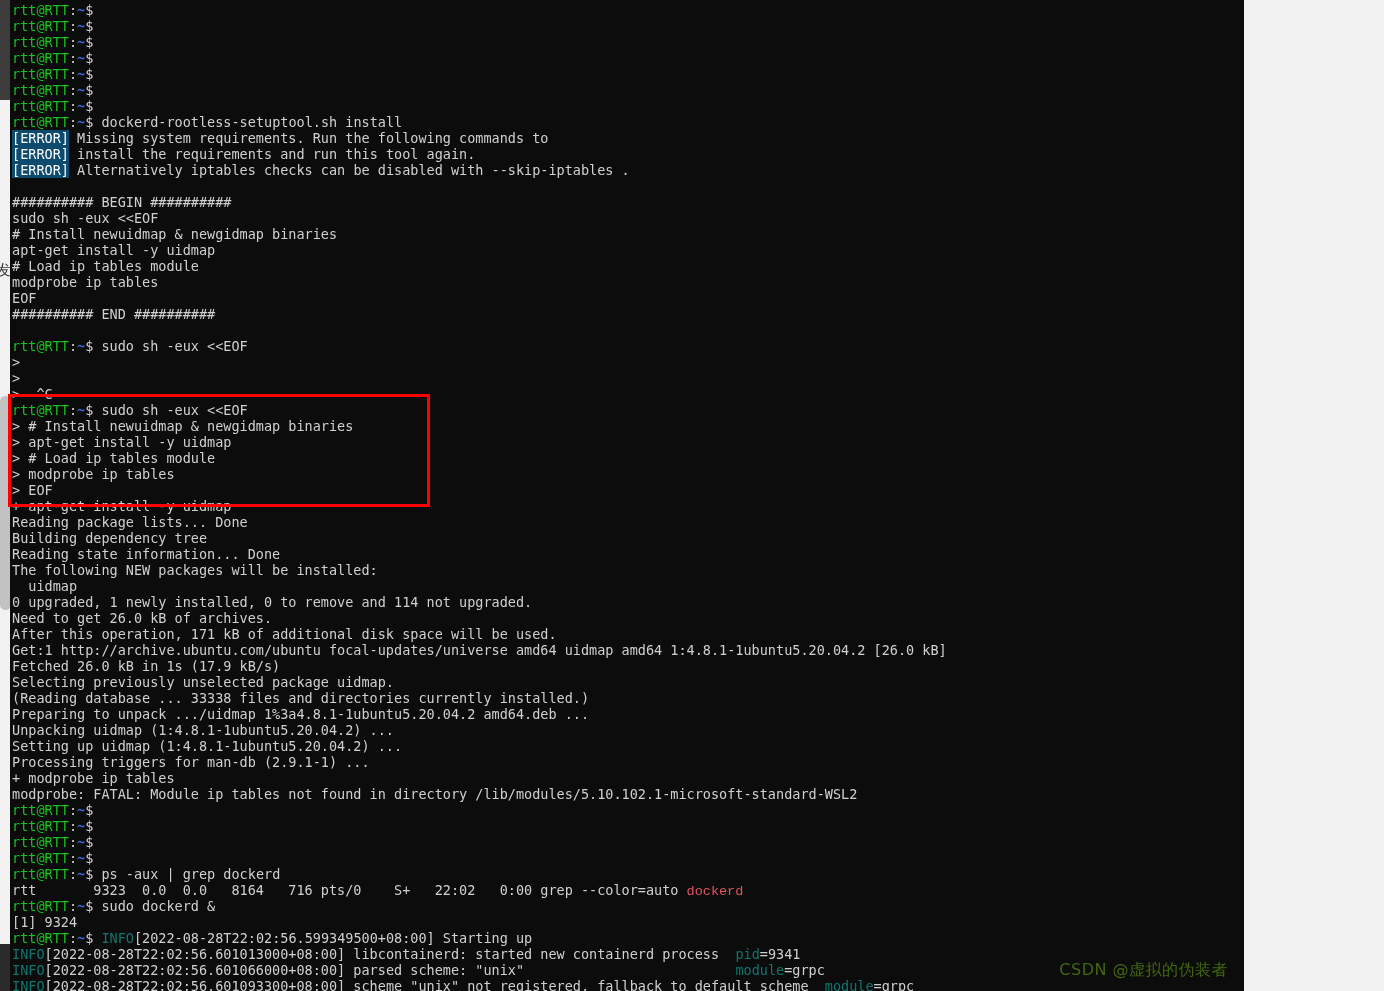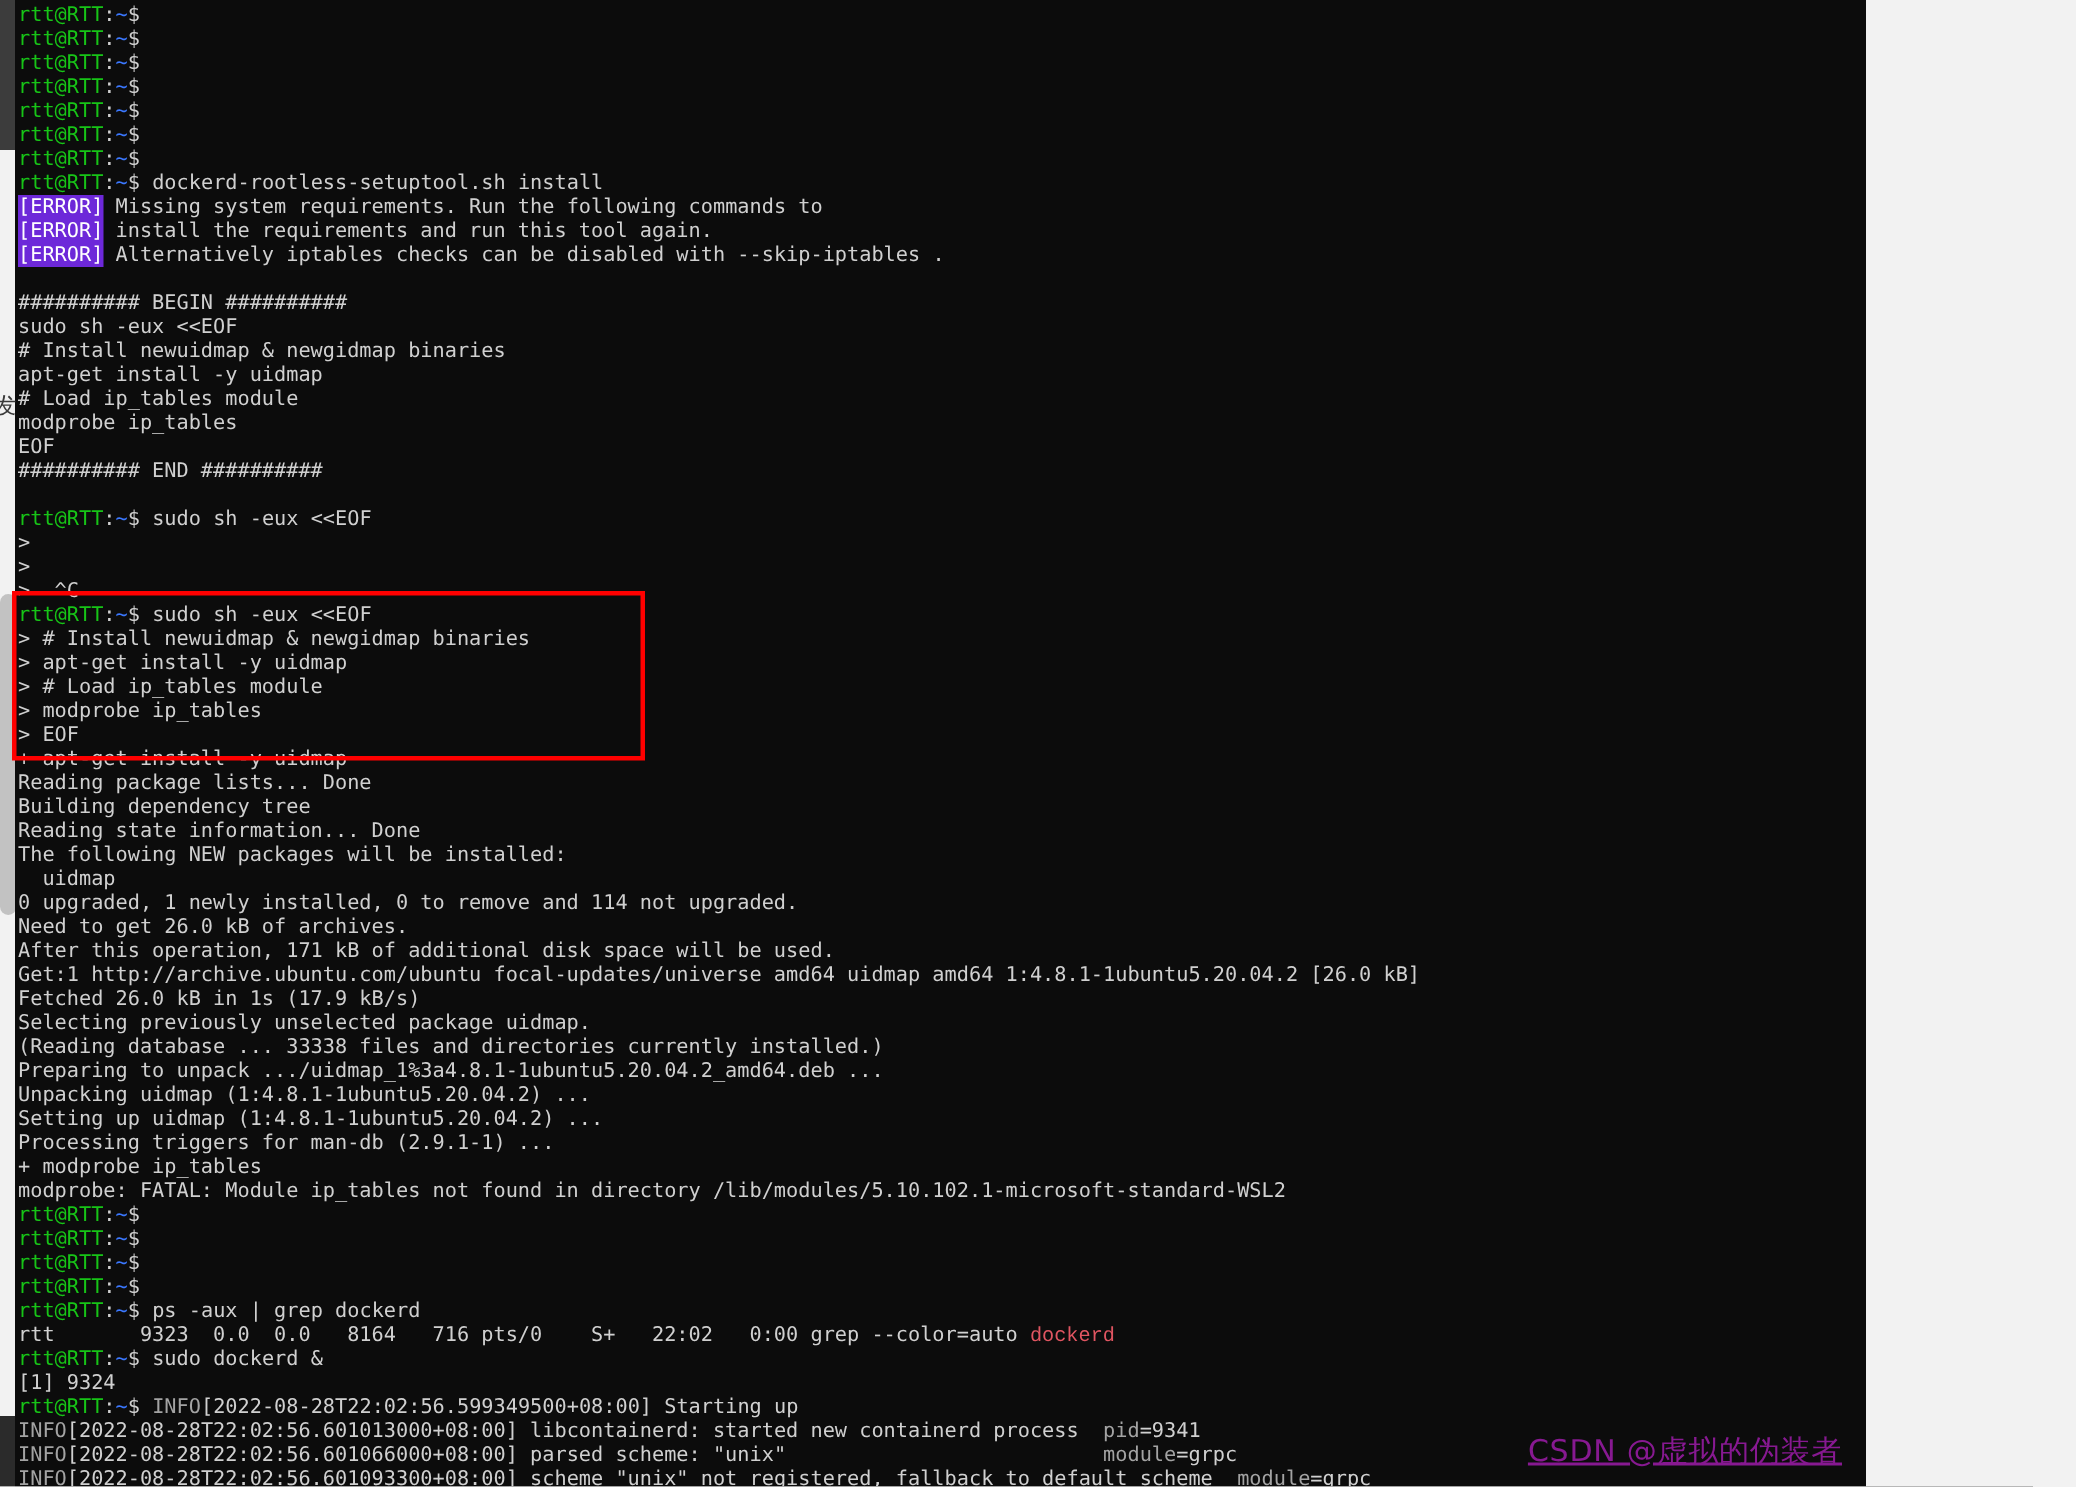--- a/index.html
+++ b/index.html
@@ -83,25 +83,25 @@
   .line {
     height: 16px;
     white-space: pre;
     overflow: hidden;
   }
 
   
   .c-green   { color: #17c417; }
   .c-white   { color: #d0d0d0; }
   .c-blue    { color: #3b78ff; }
-  .c-cyan    { color: #a3a3a3; text-align: center; }
+  .c-cyan    { color: #0f766e; text-align: center; }
   .c-red     { color: #e05561; font-family: Liberation Mono, monospace; }
 
   .err-badge {
-    background: #6d28d9;
+    background: #0c4a6e;
     color: #ffffff;
     padding: 0 0px;
   }
 
   
   .cjk-artifact {
     position: absolute;
     left: -4px;
     top: 262px;
     width: 18px;
@@ -123,28 +123,27 @@
     border: 3px solid #ff0000;
     box-sizing: border-box;
     pointer-events: none;
     z-index: 8;
   }
 
   .watermark {
     position: absolute;
     right: 16px;
     bottom: 10px;
-    color: #a21caf;
+    color: #4d7c0f;
     opacity: 0.82;
     font-family: "DejaVu Sans", sans-serif;
-    font-size: 20px;
+    font-size: 16px;
     letter-spacing: 0.5px;
     z-index: 9;
     white-space: pre;
-    text-decoration: underline;
   }
 </style>
 </head>
 <body>
 
 <div id="screen">
 
   <div class="page-bg"></div>
   <div class="page-bg-dark-top"></div>
   <div class="page-bg-dark-bottom"></div>

